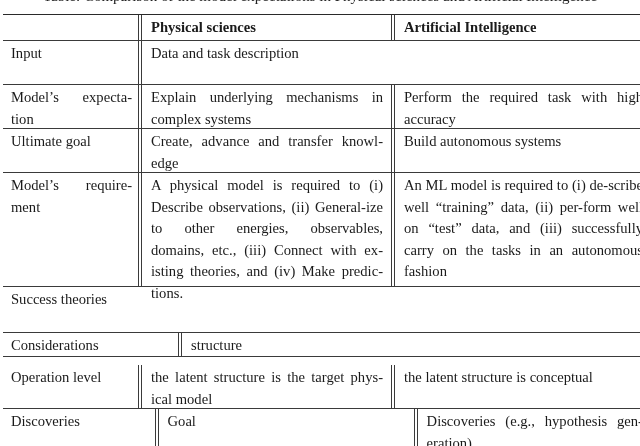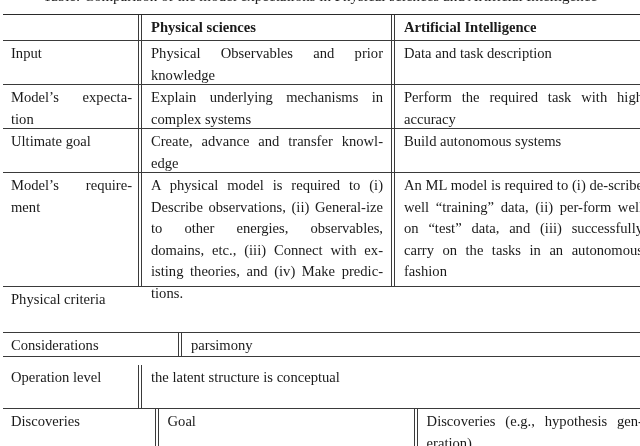--- a/index.html
+++ b/index.html
@@ -92,21 +92,20 @@
 
 <div class="table">
   <div class="row header r-header">
     <div class="cell c0"></div>
     <div class="cell c1">Physical sciences</div>
     <div class="cell c2">Artificial Intelligence</div>
   </div>
 
   <div class="row r-input">
     <div class="cell c0">Input</div>
-    <div class="cell c1">Physical Observables and prior knowledge</div>
     <div class="cell c2">Data and task description</div>
   </div>
 
   <div class="row r-expect">
     <div class="cell c0">Model’s expecta-tion</div>
     <div class="cell c1">Explain underlying mechanisms in complex systems</div>
     <div class="cell c2">Perform the required task with high accuracy</div>
   </div>
 
   <div class="row r-goal">
@@ -115,30 +114,31 @@
     <div class="cell c2">Build autonomous systems</div>
   </div>
 
   <div class="row r-req">
     <div class="cell c0">Model’s require-ment</div>
     <div class="cell c1">A physical model is required to (i) Describe observations, (ii) General-ize to other energies, observables, domains, etc., (iii) Connect with ex-isting theories, and (iv) Make predic-tions.</div>
     <div class="cell c2">An ML model is required to (i) de-scribe well “training” data, (ii) per-form well on “test” data, and (iii) successfully carry on the tasks in an autonomous fashion</div>
   </div>
 
   <div class="row r-success">
-    <div class="cell c0">Physical criteria</div>
+    <div class="cell c0">Success theories</div>
   </div>
 
   <div class="row r-consid">
     <div class="cell c0">Considerations</div>
-    <div class="cell c1">parsimony</div>
+    <div class="cell c1">structure</div>
   </div>
 
   <div class="row r-oplevel">
     <div class="cell c0">Operation level</div>
+    <div class="cell c1">the latent structure is the target phys-ical model</div>
     <div class="cell c2">the latent structure is conceptual</div>
   </div>
 
   <div class="row r-disc">
     <div class="cell c0">Discoveries</div>
     <div class="cell c1">Goal</div>
     <div class="cell c2">Discoveries (e.g., hypothesis gen-eration)</div>
   </div>
 </div>
 

